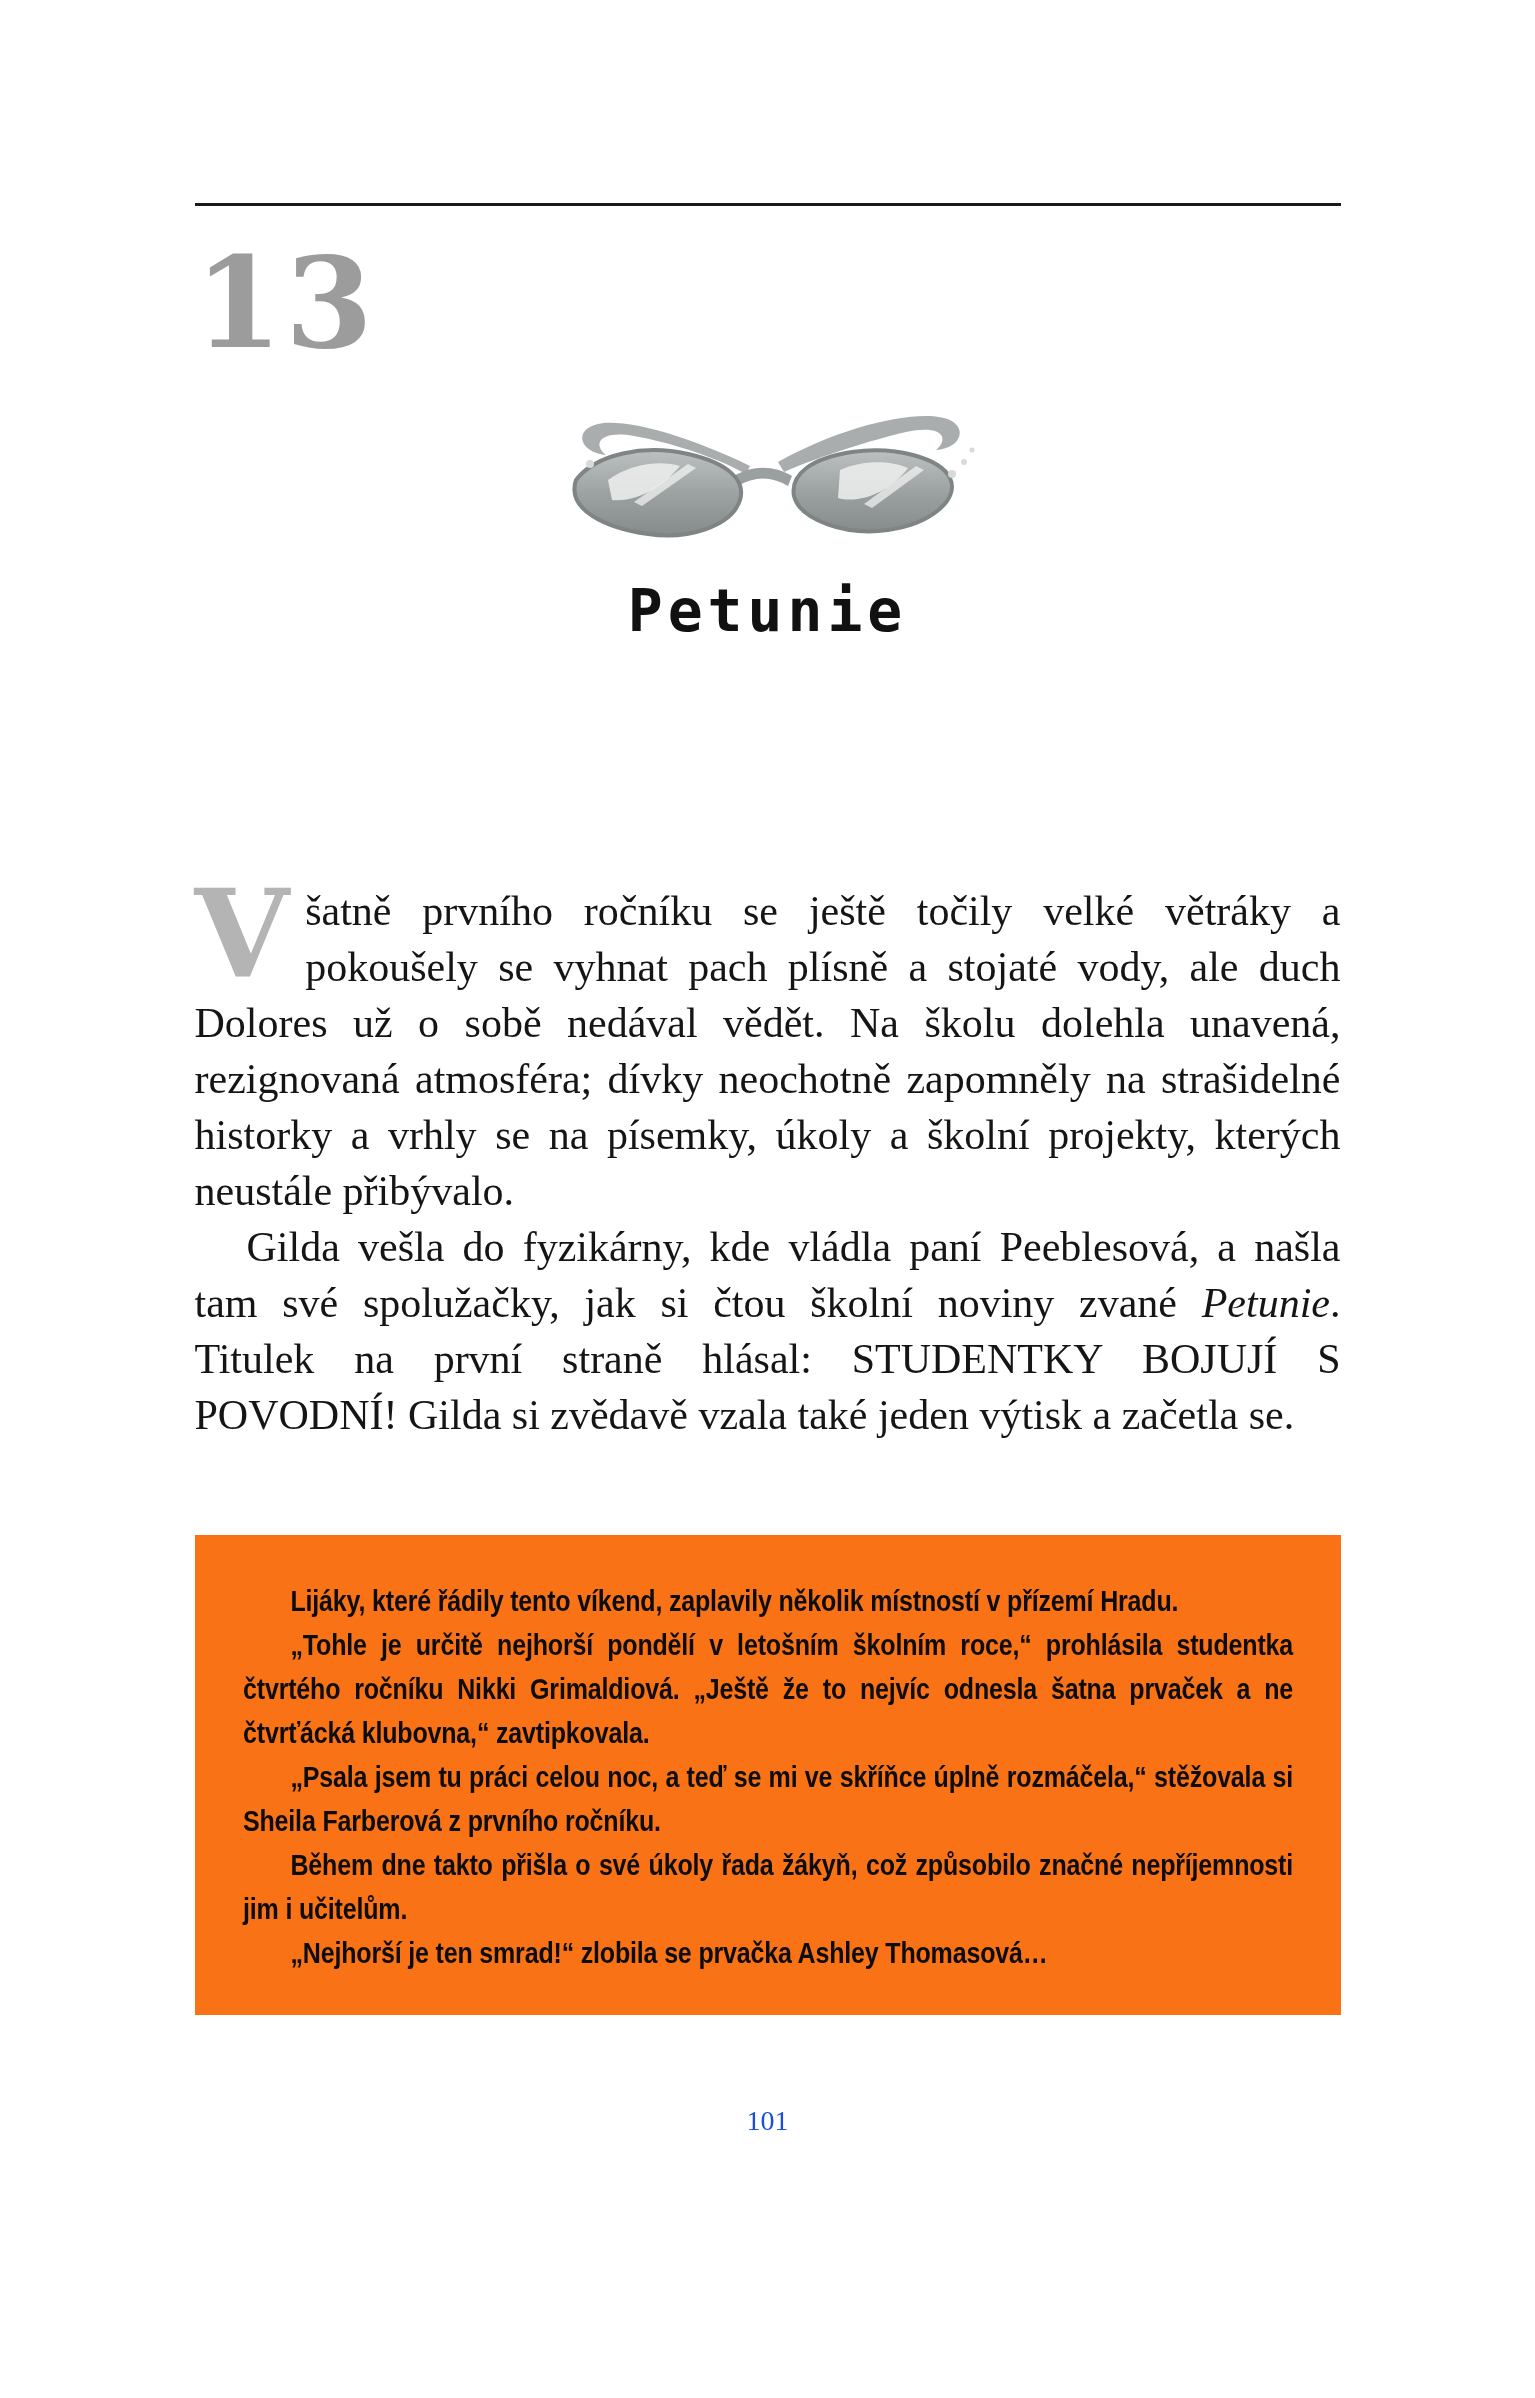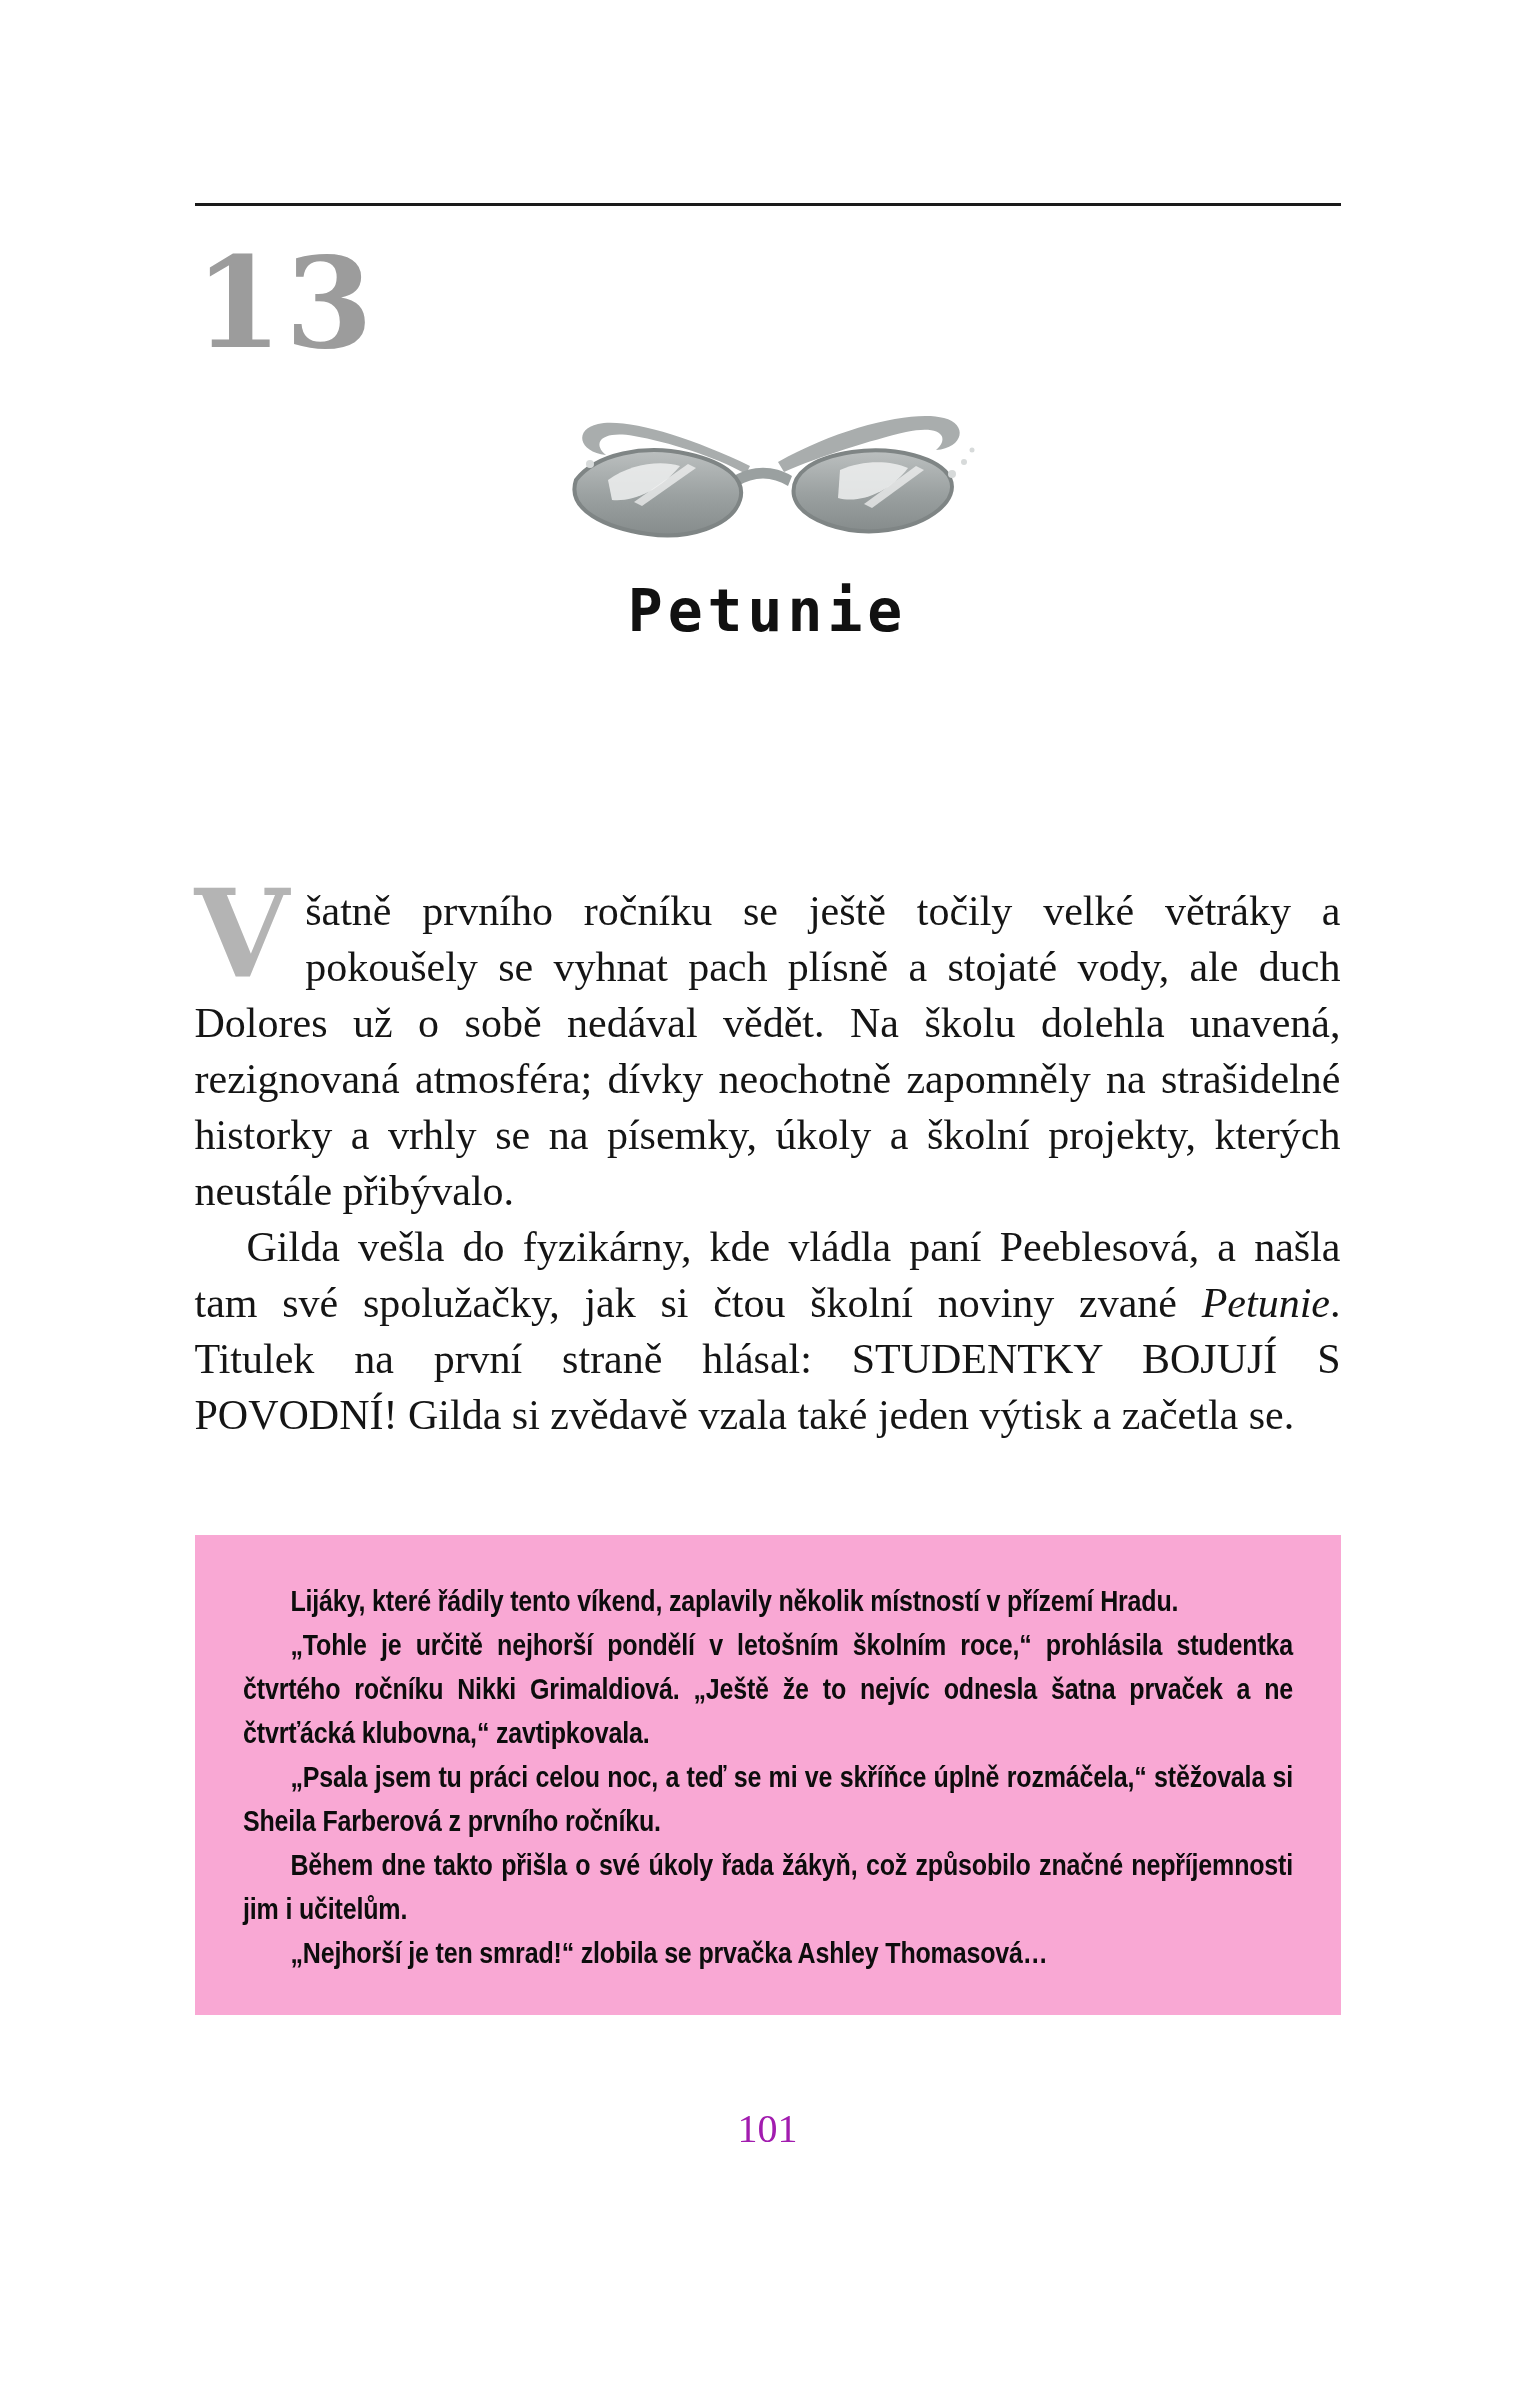--- a/index.html
+++ b/index.html
@@ -60,41 +60,41 @@
     font-family: "DejaVu Serif", serif;
     font-weight: bold;
     font-size: 122px;
     line-height: 98px;
     color: #b4b4b4;
     padding-right: 16px;
     padding-top: 2px;
   }
   .news-box {
     margin-top: 92px;
-    background: #f9a8d4;
+    background: #f97316;
     padding: 44px 48px 40px 48px;
   }
   .news-inner {
     width: 118%;
     transform: scaleX(0.8475);
     transform-origin: 0 0;
     font-family: "Liberation Sans", sans-serif;
     font-weight: bold;
     font-size: 29.5px;
     line-height: 44px;
     letter-spacing: -0.2px;
     text-align: justify;
     color: #0d0d0d;
   }
   .news-inner p { margin: 0; text-indent: 56px; }
   .page-number {
     text-align: center;
     margin-top: 90px;
-    font-size: 40px;
-    color: #a21caf;
+    font-size: 28px;
+    color: #1d4ed8;
   }
   .glasses-svg { display: inline-block; }
 </style>
 </head>
 <body>
 
 <div class="content">
 
   <hr class="top-rule">
 

